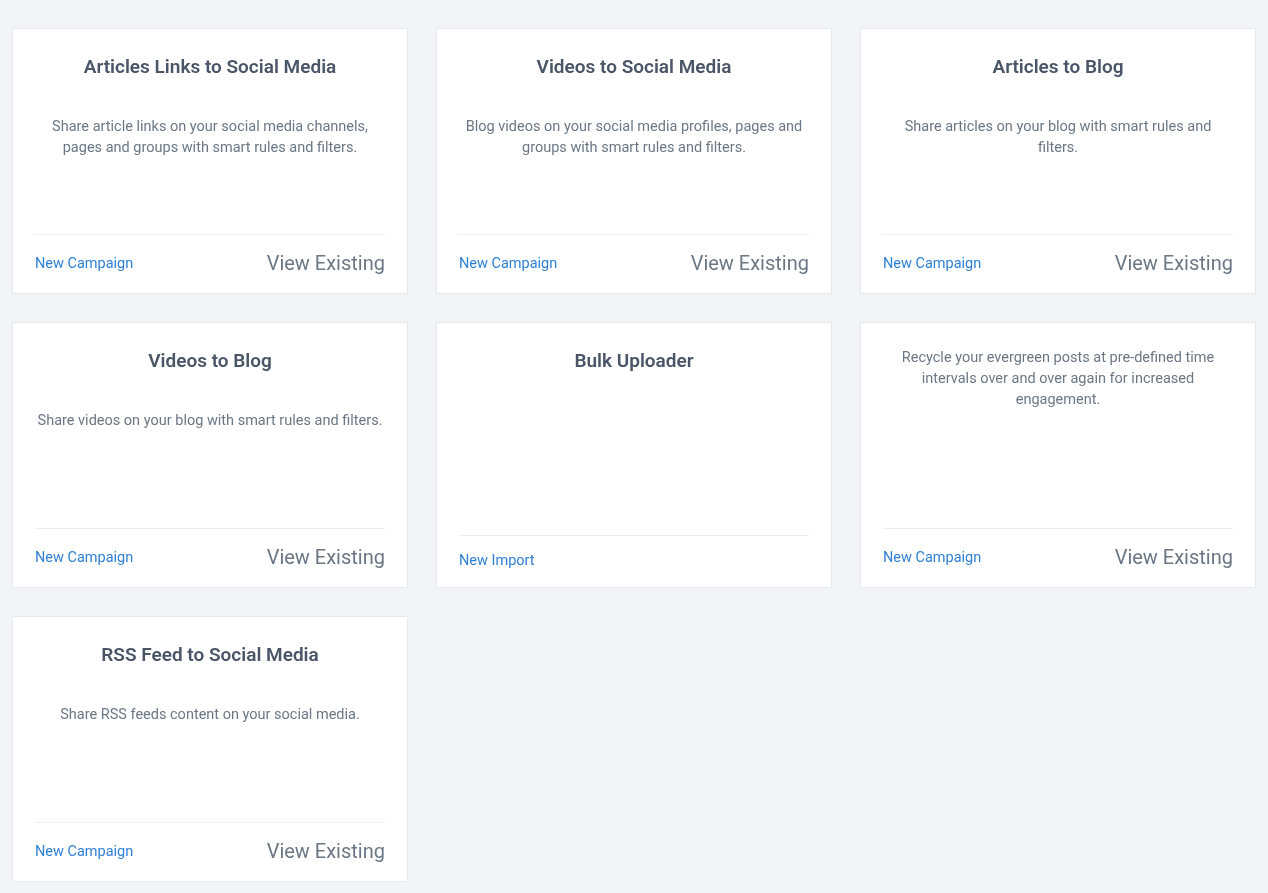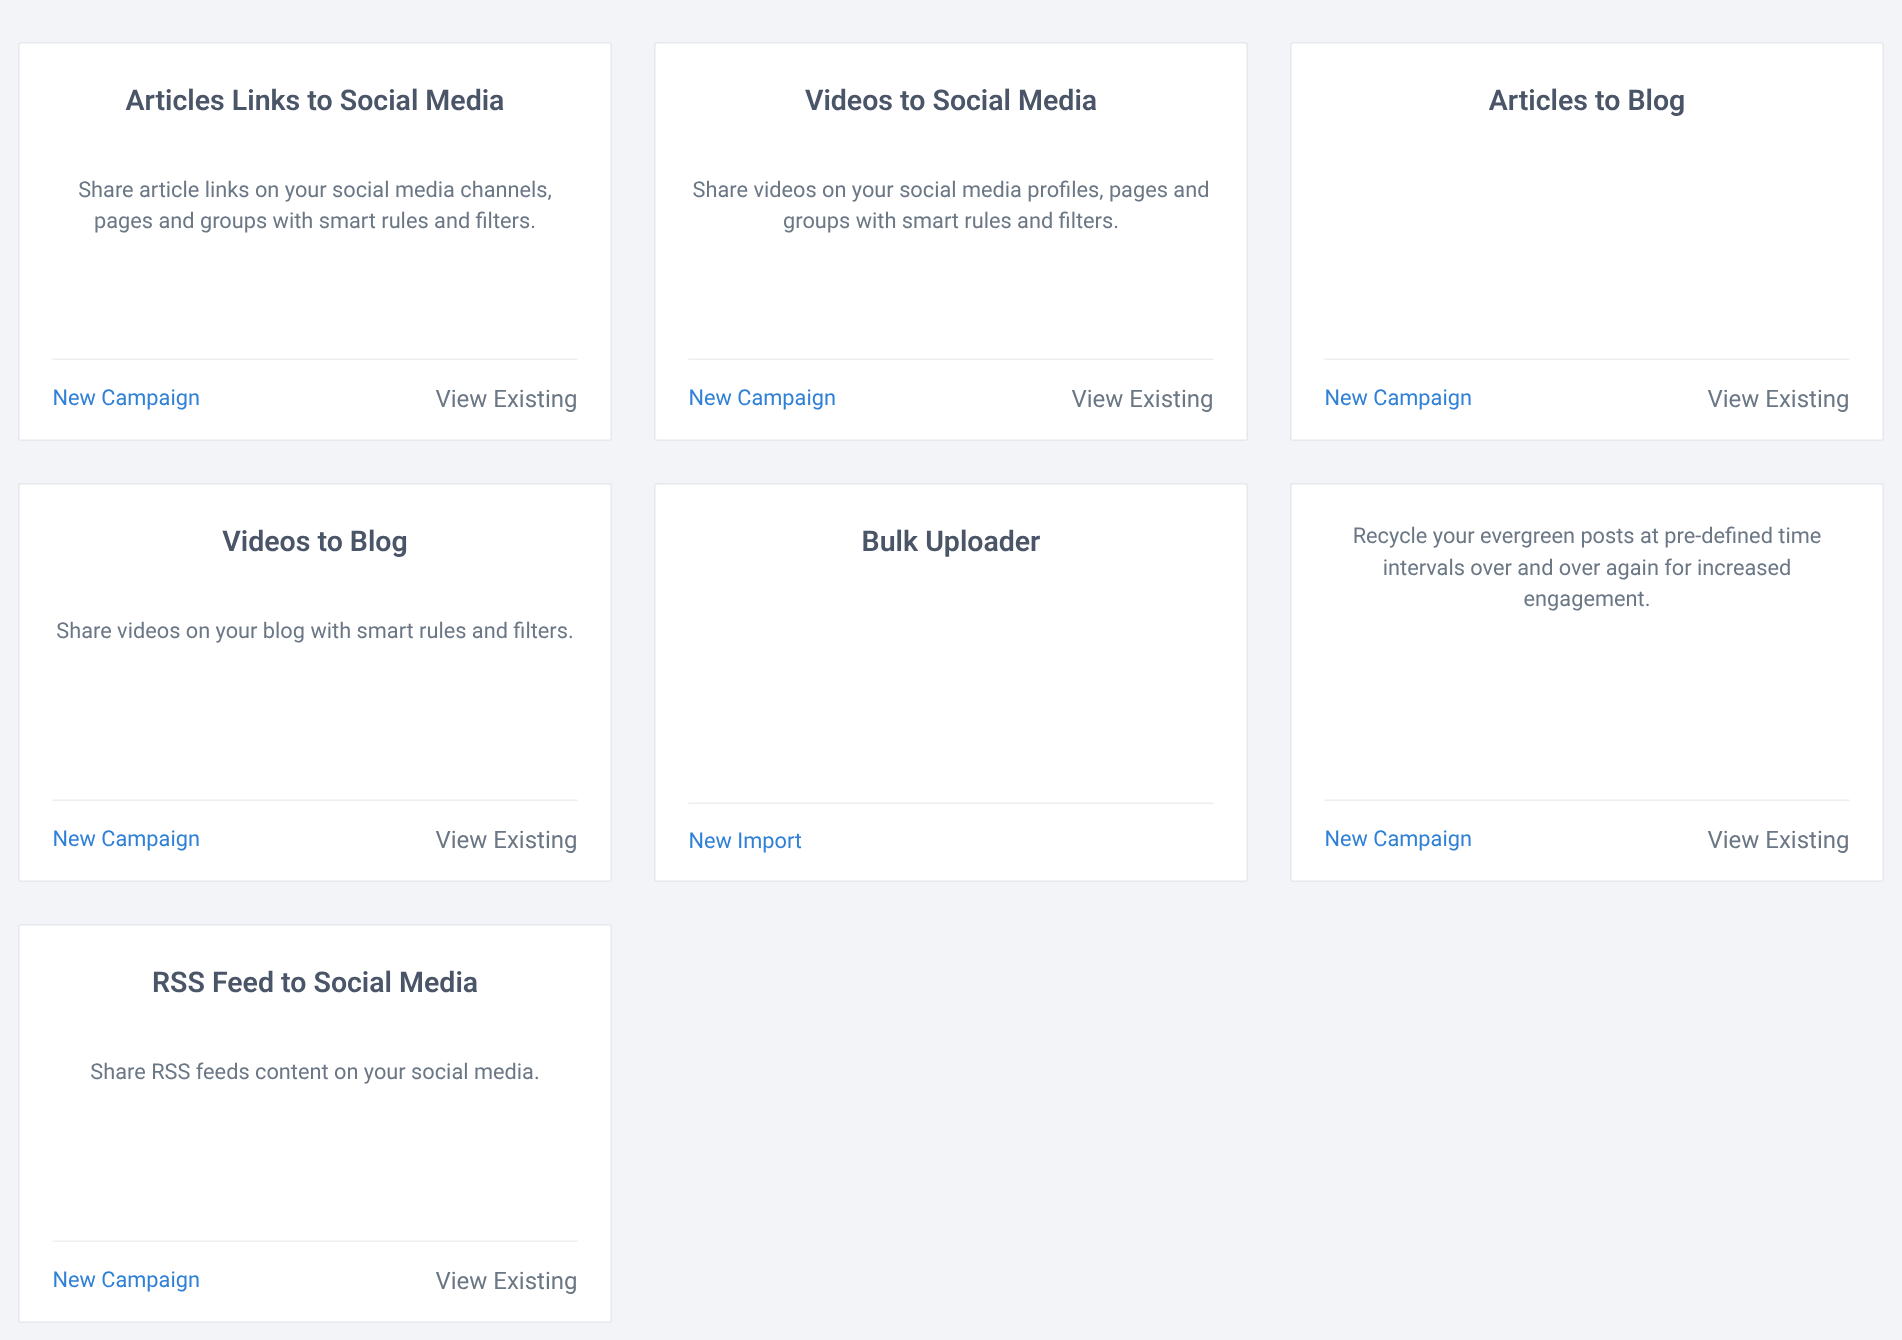--- a/index.html
+++ b/index.html
@@ -57,21 +57,21 @@
       align-items: center;
     }
     .link-primary {
       color: #2f80d6;
       font-size: 14.5px;
       cursor: pointer;
       text-decoration: none;
     }
     .link-secondary {
       color: #6b7785;
-      font-size: 16px;
+      font-size: 20px;
       cursor: pointer;
       text-decoration: none;
     }
     .footer-right-empty {
       visibility: hidden;
     }
   </style>
 </head>
 <body>
 
@@ -82,30 +82,31 @@
     <p class="card-desc">Share article links on your social media channels, pages and groups with smart rules and filters.</p>
     <div class="card-spacer"></div>
     <div class="card-footer">
       <a class="link-primary">New Campaign</a>
       <a class="link-secondary">View Existing</a>
     </div>
   </div>
 
   <div class="card">
     <h3 class="card-title">Videos to Social Media</h3>
-    <p class="card-desc">Share videos on your social media profiles, pages and groups with smart rules and filters.</p>
+    <p class="card-desc">Blog videos on your social media profiles, pages and groups with smart rules and filters.</p>
     <div class="card-spacer"></div>
     <div class="card-footer">
       <a class="link-primary">New Campaign</a>
       <a class="link-secondary">View Existing</a>
     </div>
   </div>
 
   <div class="card">
     <h3 class="card-title">Articles to Blog</h3>
+    <p class="card-desc">Share articles on your blog with smart rules and filters.</p>
     <div class="card-spacer"></div>
     <div class="card-footer">
       <a class="link-primary">New Campaign</a>
       <a class="link-secondary">View Existing</a>
     </div>
   </div>
 
   <div class="card">
     <h3 class="card-title">Videos to Blog</h3>
     <p class="card-desc">Share videos on your blog with smart rules and filters.</p>

